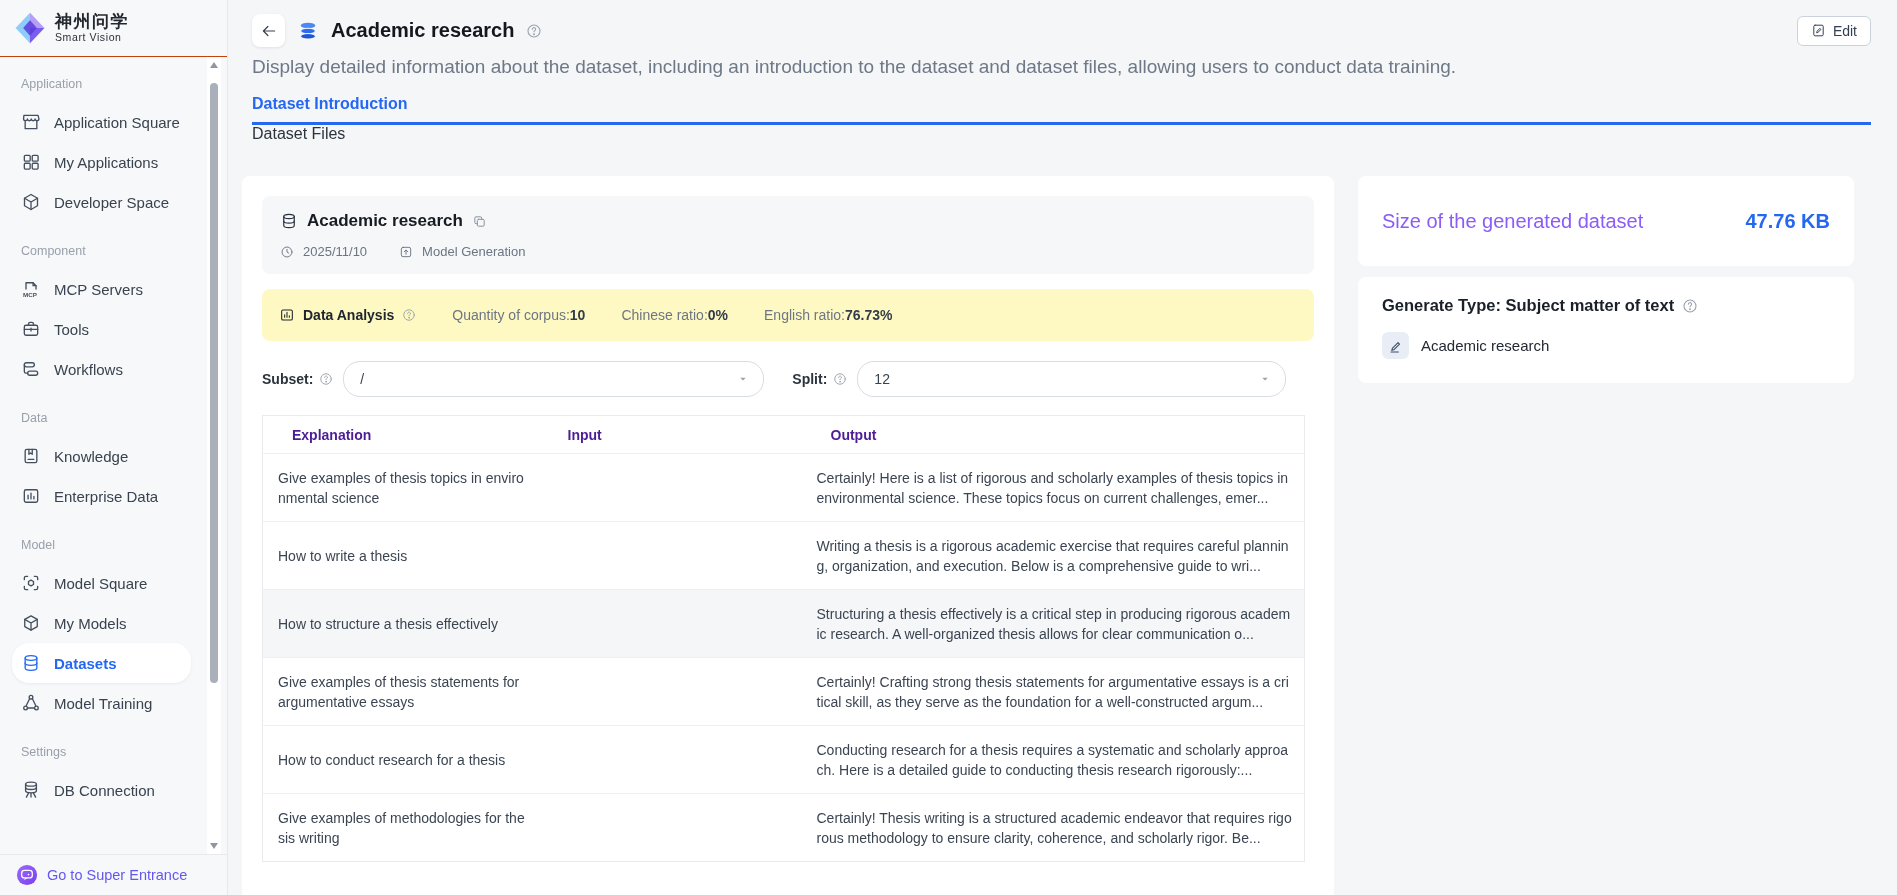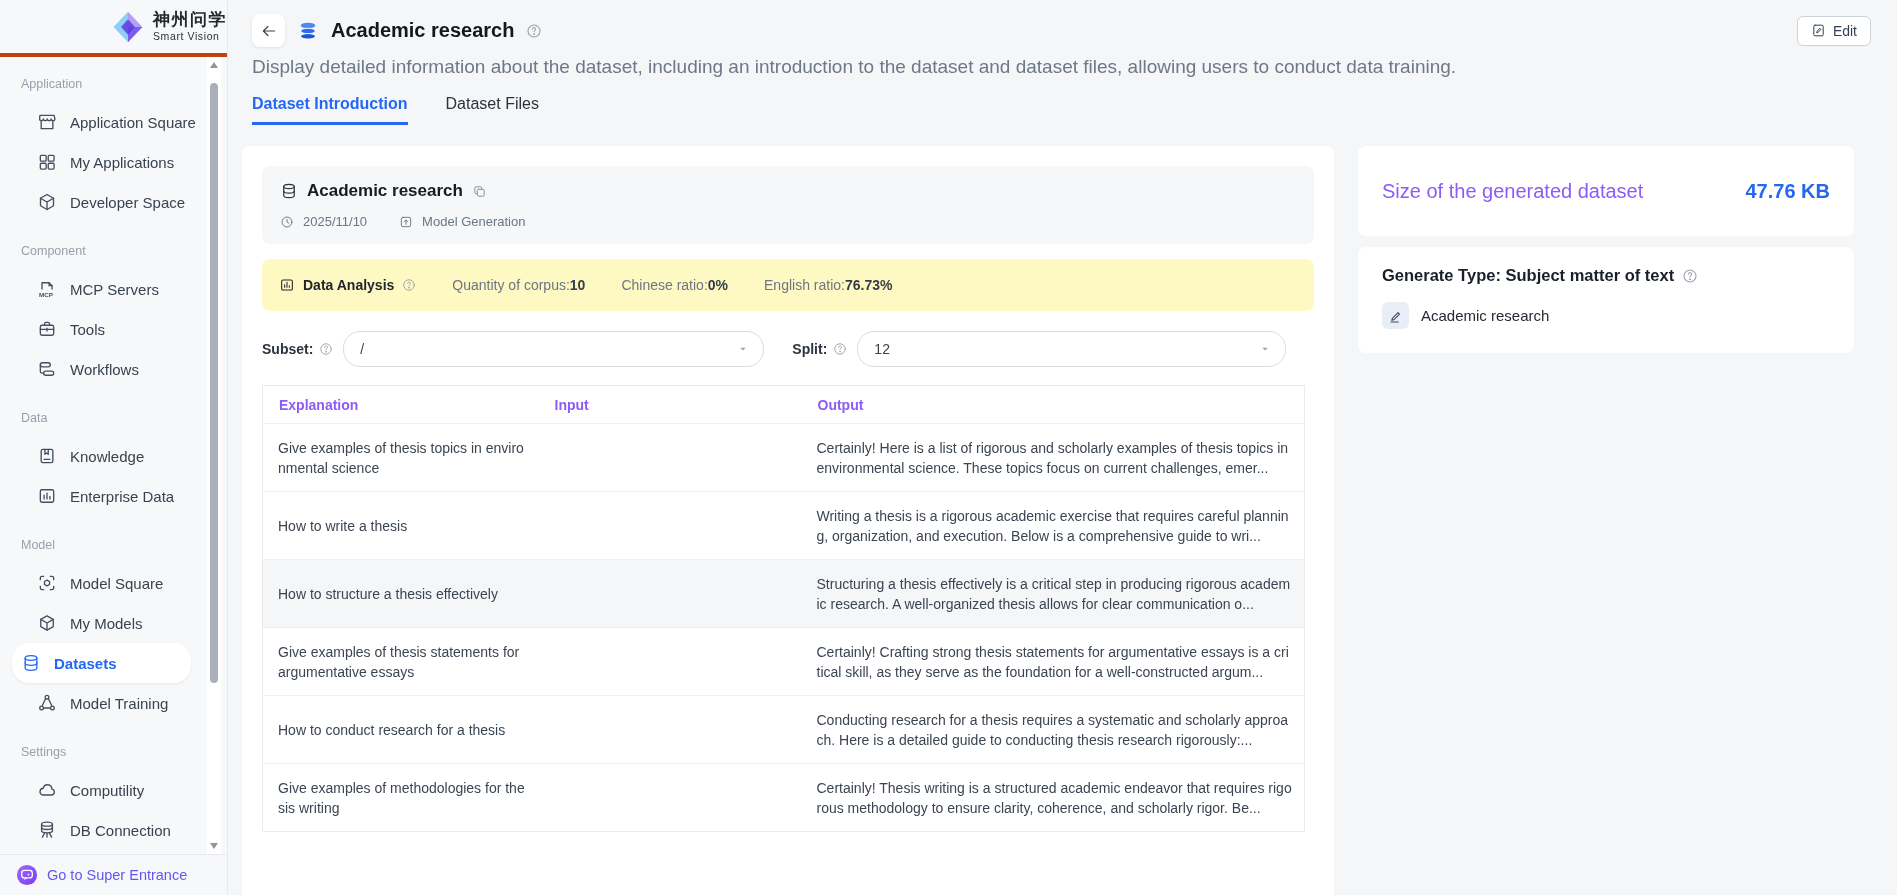--- a/index.html
+++ b/index.html
@@ -3,48 +3,48 @@
 <meta charset="utf-8">
 <style>
   * { margin:0; padding:0; box-sizing:border-box; }
   html,body { width:1897px; height:895px; overflow:hidden; }
   body { font-family:"Liberation Sans","DejaVu Sans",sans-serif; background:#f5f6f8; color:#39434f; position:relative; }
   .ic { display:inline-block; flex:none; }
   svg.str { fill:none; stroke:currentColor; stroke-width:1.6; stroke-linecap:round; stroke-linejoin:round; }
 
   
   .sidebar { position:absolute; left:0; top:0; bottom:0; width:228px; background:#f7f8fa; border-right:1px solid #e7e9ee; z-index:2; }
-  .logo { height:57px; display:flex; align-items:center; padding-left:13px; border-bottom:4px solid #c2410c; gap:8px;justify-content:flex-end; }
+  .logo { height:57px; display:flex; align-items:center; padding-left:13px; border-bottom:1px solid #c2410c; gap:8px; }
   .logo-cn { font-size:17px; font-weight:bold; color:#23282f; letter-spacing:1.5px; line-height:1.1; }
   .logo-en { font-size:10.5px; color:#2a3037; letter-spacing:.6px; }
   .nav { position:absolute; top:57px; bottom:41px; left:0; right:22px; overflow:hidden; }
   .sec { margin-top:22px; }
   .sec.first { margin-top:20px; }
   .sec-label { font-size:12.5px; color:#99a0ab; padding-left:21px; margin-bottom:11px; }
-  .item { height:40px; display:flex; align-items:center; gap:13px; padding-left:21px; font-size:15px; color:#39434f; cursor:pointer; white-space:nowrap;margin-left:16px; }
+  .item { height:40px; display:flex; align-items:center; gap:13px; padding-left:21px; font-size:15px; color:#39434f; cursor:pointer; white-space:nowrap; }
   .item .ic { width:20px; height:20px; color:#454f5e; }
   .item.active { background:#fff; border-radius:17px; margin:0 14px 0 12px; padding-left:9px; color:#2468f2; font-weight:bold; box-shadow:0 1px 3px rgba(20,40,80,.07); }
   .item.active .ic { color:#2468f2; }
   .sb-track { position:absolute; top:57px; bottom:41px; right:6px; width:14px; background:#fff; }
   .sb-thumb { position:absolute; top:26px; left:3px; width:8px; height:600px; background:#a9b0ba; border-radius:4px; }
   .sb-up { position:absolute; top:5px; left:3px; width:0; height:0; border-left:4px solid transparent; border-right:4px solid transparent; border-bottom:6px solid #8f969f; }
   .sb-down { position:absolute; bottom:5px; left:3px; width:0; height:0; border-left:4px solid transparent; border-right:4px solid transparent; border-top:6px solid #8f969f; }
   .sfooter { position:absolute; bottom:0; left:0; right:0; height:41px; border-top:1px solid #e7e9ee; display:flex; align-items:center; gap:9px; padding-left:16px; background:#f7f8fa; }
   .sfooter span { color:#6457f0; font-size:14.5px; cursor:pointer; }
 
   
   .main { position:absolute; left:228px; top:0; right:0; bottom:0; }
   .mhead { padding:14px 26px 0 24px; }
   .trow { display:flex; align-items:center; gap:12px; }
   .back { width:33px; height:33px; background:#fff; border-radius:8px; box-shadow:0 1px 3px rgba(25,40,70,.10); display:flex; align-items:center; justify-content:center; color:#39434f; cursor:pointer; }
   .ptitle { font-size:20px; font-weight:bold; color:#14181e; }
   .q { width:16px; height:16px; color:#9aa2ad; }
   .editbtn { margin-left:auto; display:flex; gap:7px; align-items:center; background:#fff; border:1px solid #ccd2db; border-radius:6px; height:30px; padding:0 13px; font-size:14px; color:#333f50; cursor:pointer; }
   .desc { margin-top:9px; font-size:19px; color:#6e7886; }
-  .tabs { display:flex; gap:38px; margin-top:17px; }
+  .tabs { display:flex; margin-top:17px;flex-direction:column; }
   .tab { font-size:16px; padding-bottom:9px; color:#2b333d; cursor:pointer; border-bottom:3px solid transparent; }
   .tab.active { color:#2468f2; font-weight:bold; border-bottom-color:#2468f2; }
 
   
   .content { display:flex; margin-top:21px; height:757px; padding-left:14px; align-items:stretch; }
   .card-main { width:1092px; background:#fff; border-radius:8px; padding:20px; height:100%; overflow:hidden; }
   .infocard { background:#f6f7f9; border-radius:8px; padding:15px 18px; }
   .iname { display:flex; align-items:center; gap:9px; font-size:17px; font-weight:bold; color:#171c22; }
   .copy { width:15px; height:15px; color:#8a93a0; cursor:pointer; }
   .imeta { display:flex; align-items:center; gap:9px; margin-top:13px; font-size:13px; color:#6b7583; }
@@ -56,21 +56,21 @@
   .astat b { color:#343e4b; }
   .selrow { margin-top:20px; display:flex; align-items:center; font-size:14px; }
   .selrow .lbl { font-weight:bold; color:#2b333e; display:flex; align-items:center; gap:6px; }
   .sel { height:36px; background:#fff; border:1px solid #d8dce3; border-radius:17px; display:flex; align-items:center; justify-content:space-between; padding:0 14px 0 16px; color:#39434f; margin-left:10px; cursor:pointer; }
   .sel-subset { width:421px; }
   .sel-split { width:429px; }
   .split-lbl { margin-left:28px; }
   .chev { width:12px; height:12px; }
 
   table.dt { margin-top:18px; width:1042px; border-collapse:collapse; border:1px solid #e9ebee; table-layout:fixed; font-size:14px; }
-  table.dt th { width:276px; text-align:left; font-weight:bold; color:#8b5cf6; height:38px; padding:0 12px 0 16px; background:#fff; }
+  table.dt th { width:276px; text-align:left; font-weight:bold; color:#4c1d95; height:38px; padding:0 12px 0 29px; background:#fff; }
   table.dt th.c3 { width:503px; }
   table.dt th.c2 { width:263px; }
   table.dt td { height:68px; border-top:1px solid #edeff2; color:#3b4552; line-height:20px; padding:0 12px 0 15px; vertical-align:middle; word-break:break-all; }
   table.dt tr.alt td { background:#f5f6f8; }
 
   .rightcol { width:496px; margin-left:24px; }
   .rc1 { height:90px; background:#fff; border-radius:8px; display:flex; justify-content:space-between; align-items:center; padding:0 24px; }
   .rc1 .lbl { font-size:20px; color:#8b5cf6; }
   .rc1 .val { font-size:20px; font-weight:bold; color:#2468f2; }
   .rc2 { margin-top:11px; background:#fff; border-radius:8px; padding:19px 24px 24px; }
@@ -293,26 +293,20 @@
           <svg class="ic str">
             <use href="#i-train"></use>
           </svg>
           <span>Model Training</span>
         </div>
     </div>
     <div class="sec">
       <div class="sec-label">Settings</div>
       <div class="item">
           <svg class="ic str">
-            <use href="#i-cloud"></use>
-          </svg>
-          <span>Computility</span>
-        </div>
-      <div class="item">
-          <svg class="ic str">
             <use href="#i-dbsrv"></use>
           </svg>
           <span>DB Connection</span>
         </div>
     </div>
   </nav>
 
   <div class="sb-track">
     <div class="sb-up"></div>
     <div class="sb-thumb"></div>

